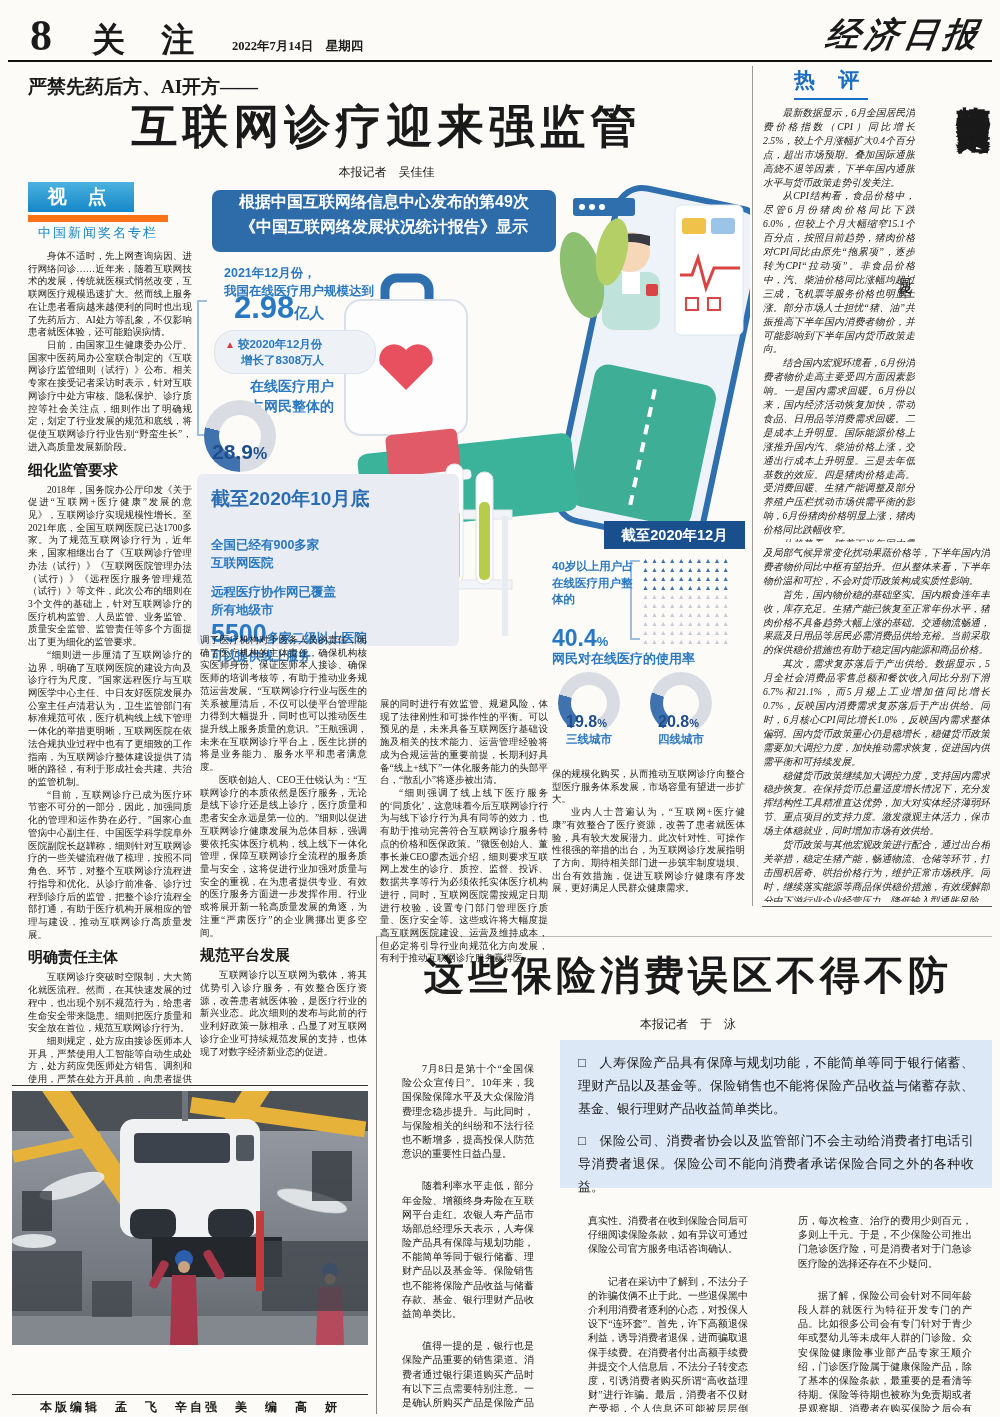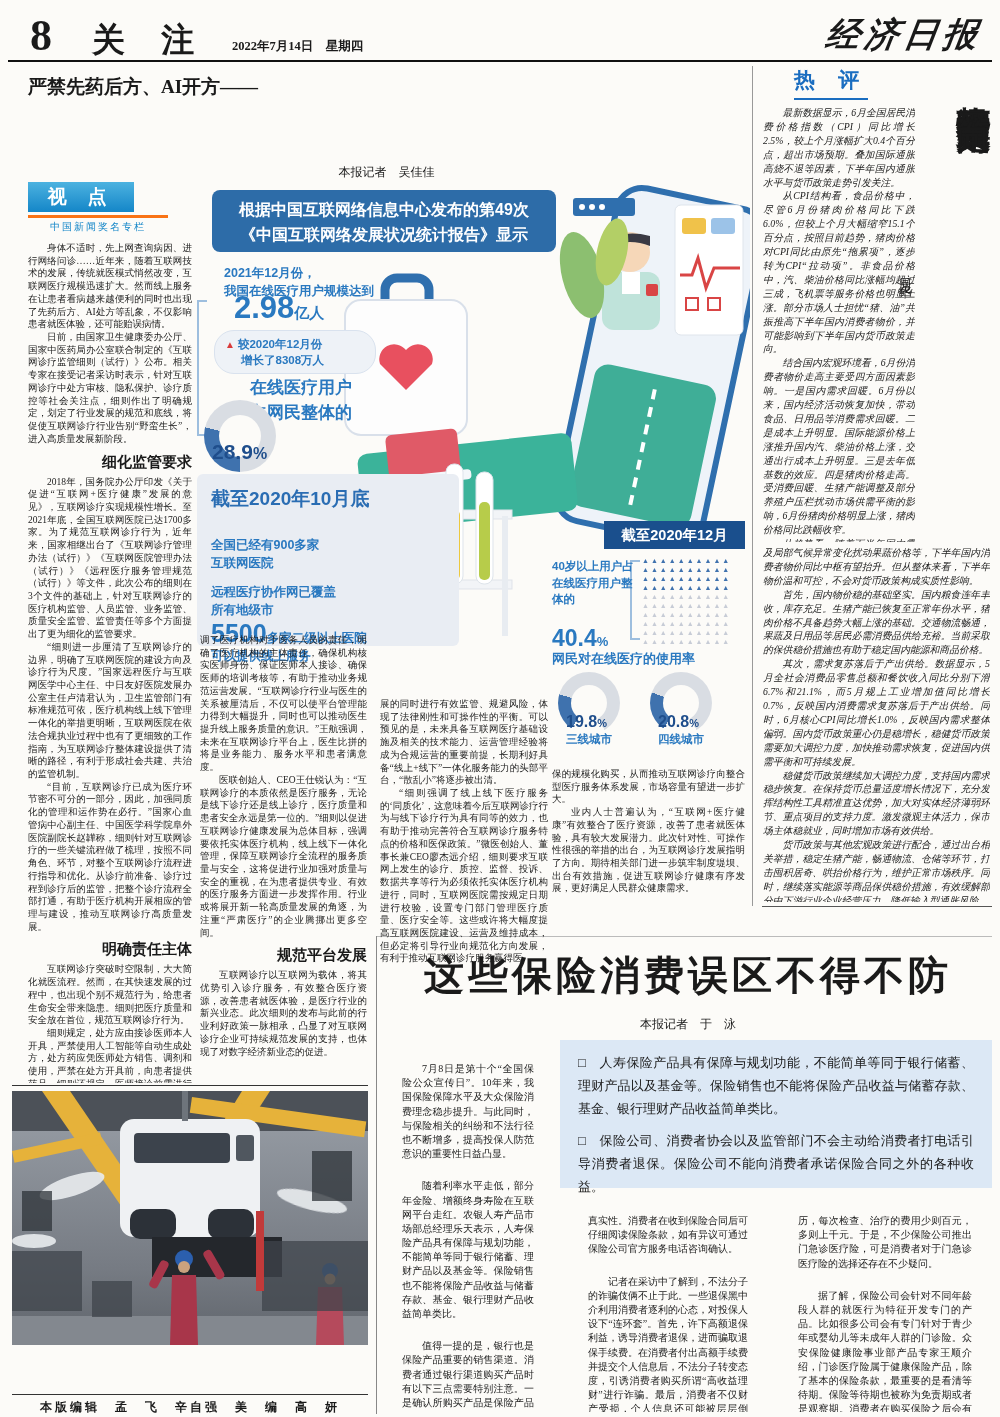--- a/index.html
+++ b/index.html
@@ -15,44 +15,44 @@
             transform:skewX(-8deg);letter-spacing:5px;}
   #rule-top{left:8px;top:60px;width:984px;height:2px;background:#111;}
   
   #kicker{left:28px;top:74px;font-size:19px;font-weight:900;}
   #m-title{left:28px;top:96px;width:717px;text-align:center;font-size:46px;font-weight:900;letter-spacing:5px;}
   #m-byline{left:28px;top:164px;width:717px;text-align:center;font-size:12px;}
   
   .col{overflow:hidden;text-align:justify;z-index:3;}
   .col p{margin:0;text-indent:2em;font-size:9.5px;line-height:1.34;}
   .col p.np{text-indent:0;}
-  .sech{font-size:15px;font-weight:900;text-align:right;margin:7px 0 5px;text-indent:0 !important;line-height:1.2;}
+  .sech{font-size:15px;font-weight:900;text-align:left;margin:7px 0 5px;text-indent:0 !important;line-height:1.2;}
   #colA{left:28px;top:182px;width:164px;height:901px;}
   #colB{left:200px;top:634px;width:167px;height:424px;}
   #colC{left:380px;top:650px;width:168px;height:282px;margin-top:48px;}
   #colD{left:552px;top:768px;width:193px;height:164px;}
   
   #vp{margin-bottom:8px;}
   .vp-box{width:106px;height:30px;background:linear-gradient(180deg,#4cb2e0,#1486c8);color:#fff;
           font-size:19px;font-weight:bold;text-align:center;line-height:30px;letter-spacing:8px;}
-  .vp-sub{width:140px;color:#1486c8;font-size:10px;text-align:center;border-top:3px solid #f97316;
+  .vp-sub{width:140px;color:#1486c8;font-size:13px;text-align:center;border-top:7px solid #f97316;
           margin-top:3px;padding-top:2px;letter-spacing:2px;}
   
   #ig-svg{left:330px;top:180px;z-index:0;}
   #ig-banner{left:212px;top:190px;width:344px;height:62px;background:#2d6ca8;border-radius:8px;z-index:2;
-             color:#fff;font-weight:bold;font-size:16px;text-align:center;line-height:1.55;padding-top:8px;box-sizing:border-box;}
+             color:#fff;font-weight:bold;font-size:16px;text-align:center;line-height:1.55;padding-top:0;box-sizing:border-box;}
   .igblue{color:#2a79c0;}
   #ig-s1label{left:224px;top:264px;font-size:12.5px;line-height:1.45;z-index:2;font-weight:bold;}
   #ig-value{left:234px;top:290px;z-index:2;font-weight:bold;}
   #ig-value .big{font-size:31px;}
   #ig-value .unit{font-size:15px;}
   #ig-pill{left:214px;top:330px;width:162px;background:#eef2f7;border:1px solid #d9e2ee;border-radius:20px;
            padding:5px 10px;z-index:2;font-size:11.5px;line-height:1.4;font-weight:bold;box-sizing:border-box;}
   .up-tri{color:#d93a3a;font-size:10px;margin-right:3px;}
-  #ig-s2label{left:250px;top:376px;font-size:17px;line-height:1.45;z-index:2;font-weight:bold;}
+  #ig-s2label{left:250px;top:376px;font-size:14px;line-height:1.45;z-index:2;font-weight:bold;}
   #ig-bracket{left:197px;top:300px;height:132px;width:8px;border-left:2px solid #9dbede;
               border-top:2px solid #9dbede;border-bottom:2px solid #9dbede;z-index:1;}
   #ig-donut{left:204px;top:400px;width:72px;height:72px;border-radius:50%;z-index:2;
             background:conic-gradient(from 180deg,#3f72ae 0 28.9%,#d9dde3 0);}
   #ig-donut::after{content:"";position:absolute;inset:15px;background:#fcfbf8;border-radius:50%;}
   #ig-donut-label{left:212px;top:440px;z-index:3;font-weight:bold;color:#1f4e8c;}
   #ig-donut-label .big{font-size:21px;}
   #ig-panel{left:197px;top:474px;width:262px;height:172px;background:#e9edf3;border-radius:6px;z-index:1;
             padding:12px 14px;box-sizing:border-box;}
   #ig-panel .t{font-size:19px;font-weight:900;color:#2a6db3;}
@@ -116,20 +116,21 @@
 
 <div id="page">
 
   <div class="abs" id="hdr-num">8</div>
   <div class="abs" id="hdr-sec">关 注</div>
   <div class="abs" id="hdr-date">2022年7月14日　星期四</div>
   <div class="abs" id="hdr-mast">经济日报</div>
   <div class="abs" id="rule-top"></div>
 
   <div class="abs" id="kicker">严禁先药后方、AI开方——</div>
+  <div class="abs" id="m-title">互联网诊疗迎来强监管</div>
   <div class="abs" id="m-byline">本报记者　吴佳佳</div>
 
   <svg class="abs" id="ig-svg" width="420" height="470" viewBox="0 0 420 470">
     <g transform="rotate(12 330 185)">
       <rect x="255" y="15" width="150" height="340" rx="26" fill="#eef3f9" stroke="#2f6fae" stroke-width="6"></rect>
       <rect x="268" y="195" width="124" height="145" rx="14" fill="#3fae97"></rect>
       <line x1="330" y1="210" x2="330" y2="330" stroke="#fff" stroke-width="4" stroke-dasharray="10 8"></line>
     </g>
     <g>
       <rect x="243" y="18" width="62" height="18" rx="3" fill="#2f6fae"></rect>

